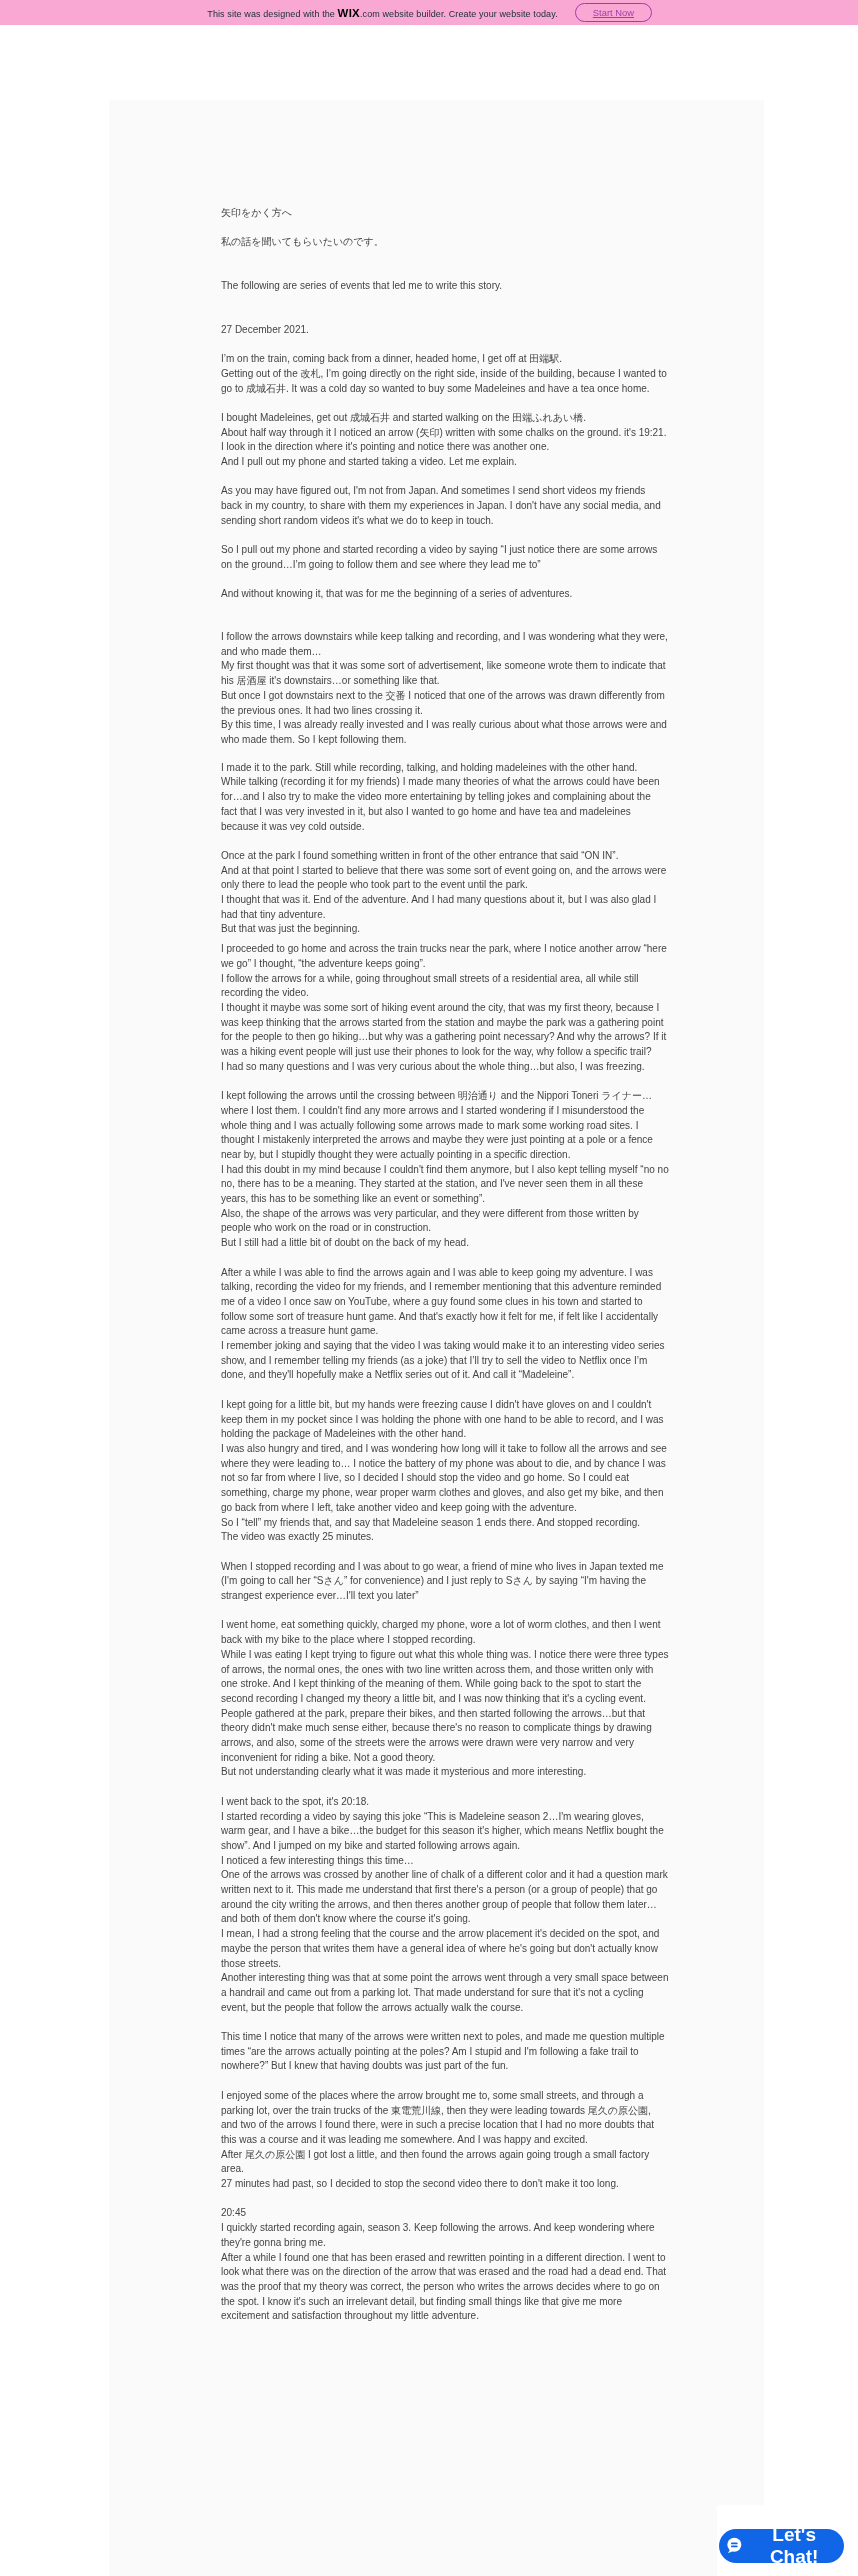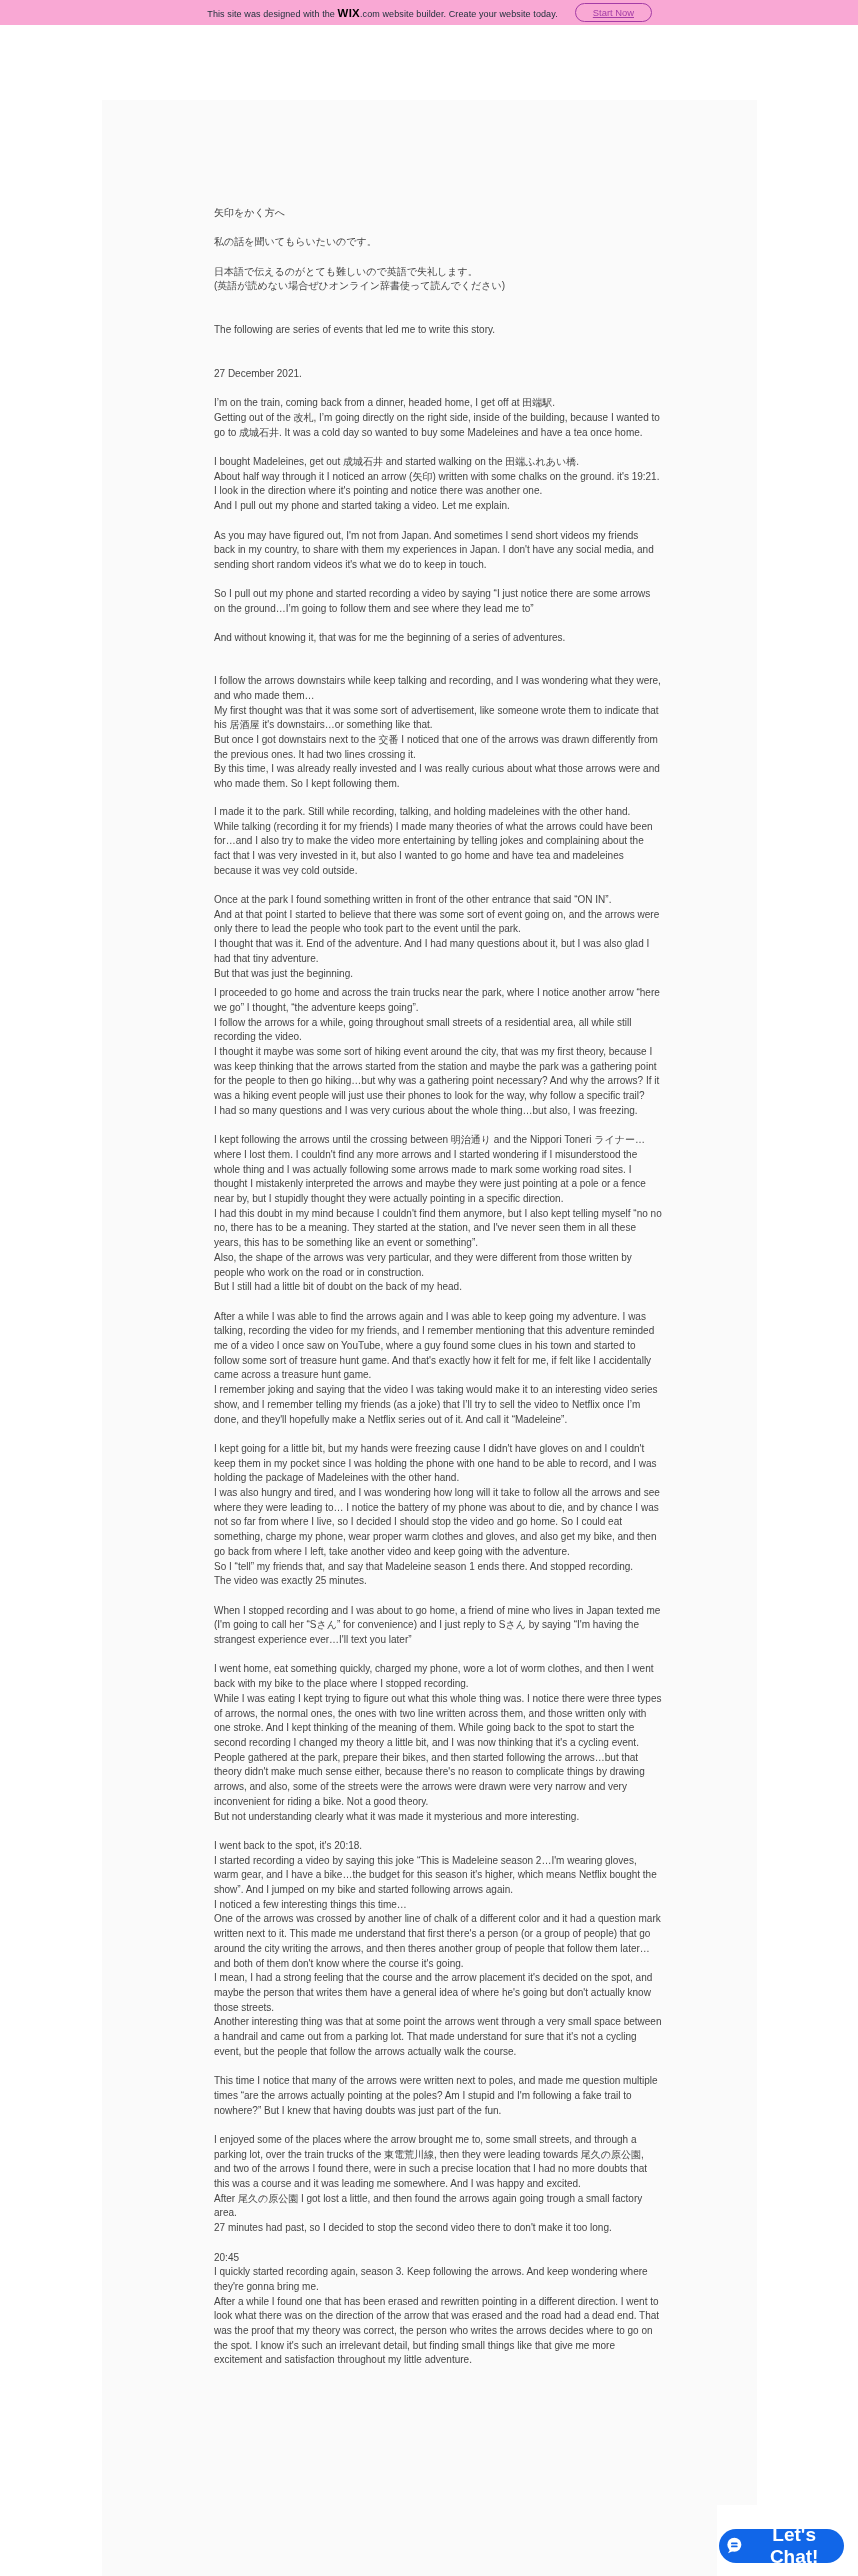--- a/index.html
+++ b/index.html
@@ -21,21 +21,21 @@
   .banner-text { font-size:9px; color:#20303c; letter-spacing:0.1px; white-space:nowrap; }
   .banner-logo { font-weight:800; font-size:11.4px; color:#000; letter-spacing:0.3px; }
   .start-btn {
     border:1.3px solid #a43ca6; color:#a43ca6; background:transparent;
     border-radius:11.4px; padding:3.3px 16.7px; font-size:9.4px;
     font-family:inherit; cursor:pointer; white-space:nowrap;text-decoration:underline;
   }
 
   
   .card {
-    position:absolute; top:100px; left:102px; width:655px; height:2476px;
+    position:absolute; top:100px; left:109px; width:655px; height:2476px;
     background:#fafafa; overflow:hidden;
   }
   .content {
     padding:106px 95px 0 112px;
     font-size:10px; line-height:14.7px; color:#444444;
   }
   .para { white-space:pre-line; }
 
   
   .chat-bg {
@@ -60,22 +60,20 @@
     <span>This site was designed with the</span>
     <span class="banner-logo">WIX</span><span>.com website builder. Create your website today.</span>
   </span>
   <button class="start-btn" style="border-color: rgb(164, 60, 166); color: rgb(164, 60, 166);">Start Now</button>
 </div>
 
 <div class="card" style="background: rgb(250, 250, 250);">
   <div class="content" id="story" style="color: rgb(68, 68, 68);">
       <div class="para" style="margin-top: 0px;">矢印をかく方へ</div>
       <div class="para" style="margin-top: 14.7px;">私の話を聞いてもらいたいのです。</div>
-      <div class="para" style="margin-top: 14.7px;">日本語で伝えるのがとても難しいので英語で失礼します。
-(英語が読めない場合ぜひオンライン辞書使って読んでください)</div>
       <div class="para" style="margin-top: 29px;">The following are series of events that led me to write this story.</div>
       <div class="para" style="margin-top: 29px;">27 December 2021.</div>
       <div class="para" style="margin-top: 14.7px;">I’m on the train, coming back from a dinner, headed home, I get off at 田端駅.
 Getting out of the 改札, I’m going directly on the right side, inside of the building, because I wanted to go to 成城石井. It was a cold day so wanted to buy some Madeleines and have a tea once home.</div>
       <div class="para" style="margin-top: 14.7px;">I bought Madeleines, get out 成城石井 and started walking on the 田端ふれあい橋.
 About half way through it I noticed an arrow (矢印) written with some chalks on the ground. it's 19:21.
 I look in the direction where it's pointing and notice there was another one.
 And I pull out my phone and started taking a video. Let me explain.</div>
       <div class="para" style="margin-top: 14.7px;">As you may have figured out, I'm not from Japan. And sometimes I send short videos my friends back in my country, to share with them my experiences in Japan. I don't have any social media, and sending short random videos it's what we do to keep in touch.</div>
       <div class="para" style="margin-top: 14.7px;">So I pull out my phone and started recording a video by saying “I just notice there are some arrows on the ground…I’m going to follow them and see where they lead me to”</div>
@@ -97,21 +95,21 @@
       <div class="para" style="margin-top: 14.7px;">I kept following the arrows until the crossing between 明治通り and the Nippori Toneri ライナー…where I lost them. I couldn't find any more arrows and I started wondering if I misunderstood the whole thing and I was actually following some arrows made to mark some working road sites. I thought I mistakenly interpreted the arrows and maybe they were just pointing at a pole or a fence near by, but I stupidly thought they were actually pointing in a specific direction.
 I had this doubt in my mind because I couldn't find them anymore, but I also kept telling myself “no no no, there has to be a meaning. They started at the station, and I've never seen them in all these years, this has to be something like an event or something”.
 Also, the shape of the arrows was very particular, and they were different from those written by people who work on the road or in construction.
 But I still had a little bit of doubt on the back of my head.</div>
       <div class="para" style="margin-top: 14.7px;">After a while I was able to find the arrows again and I was able to keep going my adventure. I was talking, recording the video for my friends, and I remember mentioning that this adventure reminded me of a video I once saw on YouTube, where a guy found some clues in his town and started to follow some sort of treasure hunt game. And that's exactly how it felt for me, if felt like I accidentally came across a treasure hunt game.
 I remember joking and saying that the video I was taking would make it to an interesting video series show, and I remember telling my friends (as a joke) that I’ll try to sell the video to Netflix once I’m done, and they'll hopefully make a Netflix series out of it. And call it “Madeleine”.</div>
       <div class="para" style="margin-top: 14.7px;">I kept going for a little bit, but my hands were freezing cause I didn't have gloves on and I couldn't keep them in my pocket since I was holding the phone with one hand to be able to record, and I was holding the package of Madeleines with the other hand.
 I was also hungry and tired, and I was wondering how long will it take to follow all the arrows and see where they were leading to… I notice the battery of my phone was about to die, and by chance I was not so far from where I live, so I decided I should stop the video and go home. So I could eat something, charge my phone, wear proper warm clothes and gloves, and also get my bike, and then go back from where I left, take another video and keep going with the adventure.
 So I “tell” my friends that, and say that Madeleine season 1 ends there. And stopped recording.
 The video was exactly 25 minutes.</div>
-      <div class="para" style="margin-top: 14.7px;">When I stopped recording and I was about to go home, a friend of mine who lives in Japan texted me (I'm going to call her “Sさん” for convenience) and I just reply to Sさん by saying “I'm having the strangest experience ever…I'll text you later”</div>
+      <div class="para" style="margin-top: 14.7px;">When I stopped recording and I was about to go wear, a friend of mine who lives in Japan texted me (I'm going to call her “Sさん” for convenience) and I just reply to Sさん by saying “I'm having the strangest experience ever…I'll text you later”</div>
       <div class="para" style="margin-top: 14.7px;">I went home, eat something quickly, charged my phone, wore a lot of worm clothes, and then I went back with my bike to the place where I stopped recording.
 While I was eating I kept trying to figure out what this whole thing was. I notice there were three types of arrows, the normal ones, the ones with two line written across them, and those written only with one stroke. And I kept thinking of the meaning of them. While going back to the spot to start the second recording I changed my theory a little bit, and I was now thinking that it's a cycling event.
 People gathered at the park, prepare their bikes, and then started following the arrows…but that theory didn't make much sense either, because there's no reason to complicate things by drawing arrows, and also, some of the streets were the arrows were drawn were very narrow and very inconvenient for riding a bike. Not a good theory.
 But not understanding clearly what it was made it mysterious and more interesting.</div>
       <div class="para" style="margin-top: 14.7px;">I went back to the spot, it's 20:18.
 I started recording a video by saying this joke “This is Madeleine season 2…I'm wearing gloves, warm gear, and I have a bike…the budget for this season it's higher, which means Netflix bought the show”. And I jumped on my bike and started following arrows again.
 I noticed a few interesting things this time…
 One of the arrows was crossed by another line of chalk of a different color and it had a question mark written next to it. This made me understand that first there's a person (or a group of people) that go around the city writing the arrows, and then theres another group of people that follow them later…and both of them don't know where the course it's going.
 I mean, I had a strong feeling that the course and the arrow placement it's decided on the spot, and maybe the person that writes them have a general idea of where he's going but don't actually know those streets.
 Another interesting thing was that at some point the arrows went through a very small space between a handrail and came out from a parking lot. That made understand for sure that it's not a cycling event, but the people that follow the arrows actually walk the course.</div>

